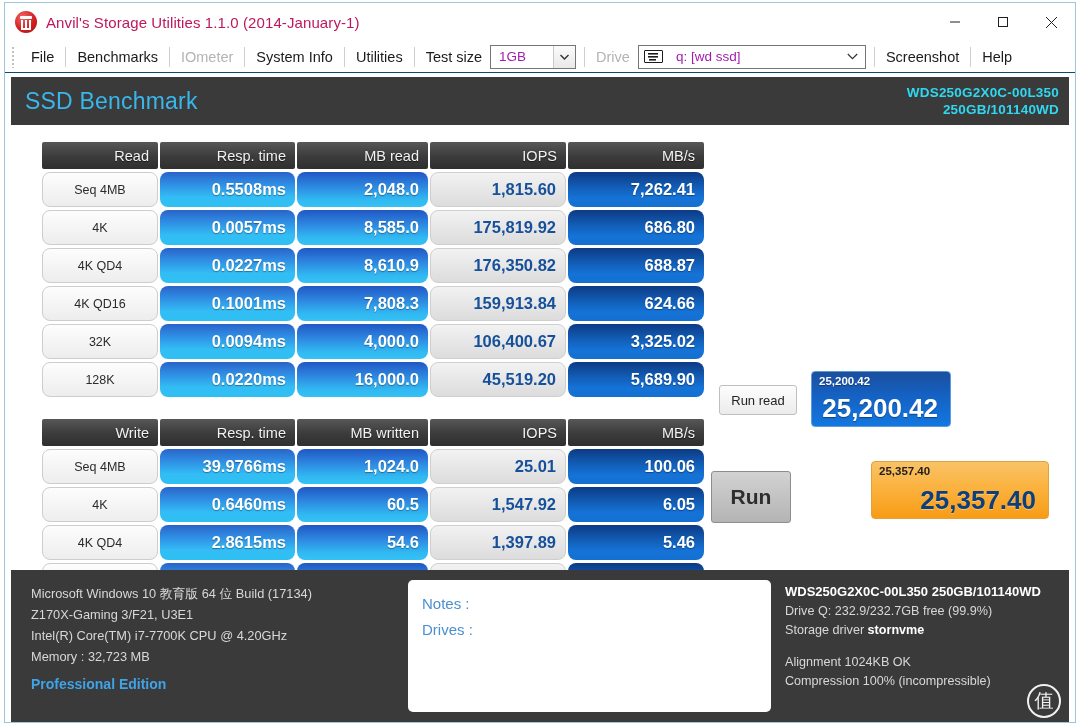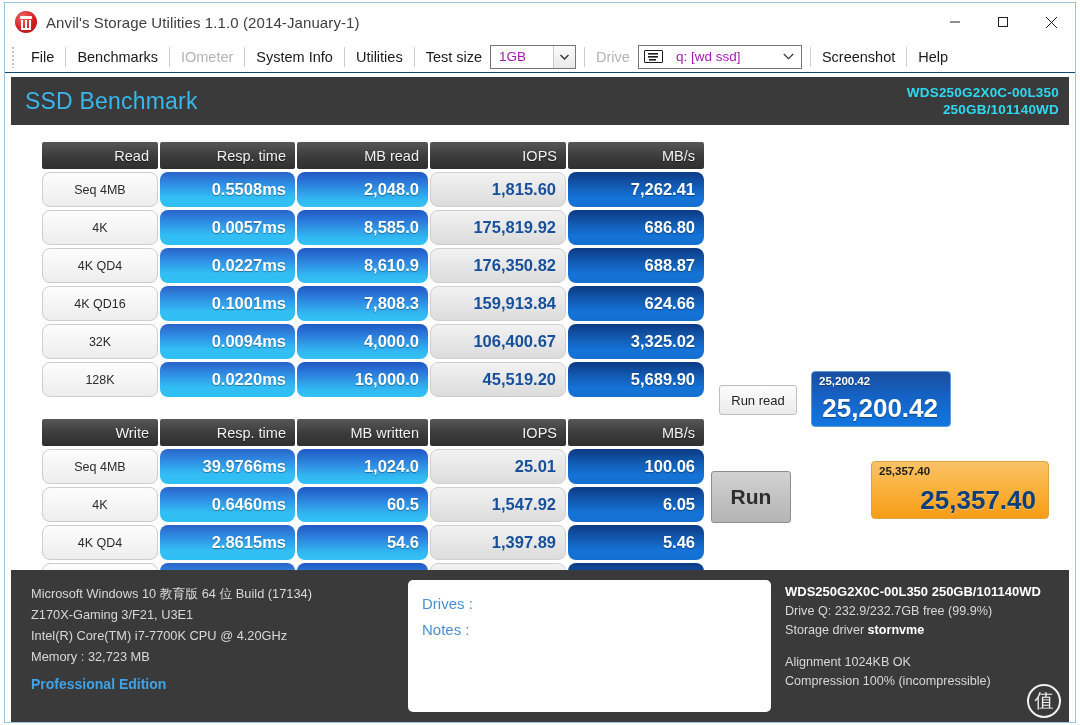--- a/index.html
+++ b/index.html
@@ -48,21 +48,21 @@
   .app-icon::after {
     content: "";
     position: absolute;
     left: 6px; top: 9px;
     width: 10px; height: 8px;
     background: repeating-linear-gradient(90deg,#fff 0 2px,transparent 2px 4px);
     border-bottom: 2px solid #fff;
   }
   .title-text {
     font-size: 15px;
-    color: #404040;
+    color: #be185d;
     letter-spacing: 0.1px;
     white-space: nowrap;
   }
   .win-controls {
     position: absolute;
     right: 0; top: 0;
     height: 38px;
     display: flex;
   }
   .win-btn {
@@ -125,21 +125,21 @@
     white-space: nowrap;
   }
   .combo.testsize { width: 86px; }
   .combo.testsize .val { flex: 1; }
   .combo .arrowbox {
     width: 22px;
     border-left: 1px solid #c9c9c9;
     background: linear-gradient(#fbfbfb,#e9e9e9);
     display: flex; align-items: center; justify-content: center;
   }
-  .combo.drive { width: 164px; align-items: center; }
+  .combo.drive { width: 228px; align-items: center; }
   .combo.drive .arrow-plain {
     width: 24px;
     display: flex; align-items: center; justify-content: center;
   }
   .drive-glyph {
     width: 19px; height: 13px;
     margin-left: 5px; margin-right: 5px;
     border: 1.6px solid #1b1b1b;
     border-radius: 1px;
     background:
@@ -606,22 +606,22 @@
     <div class="info-band">
       <div class="sysinfo">
         <div>Microsoft Windows 10 教育版 64 位 Build (17134)</div>
         <div>Z170X-Gaming 3/F21, U3E1</div>
         <div>Intel(R) Core(TM) i7-7700K CPU @ 4.20GHz</div>
         <div>Memory : 32,723 MB</div>
         <div class="edition">Professional Edition</div>
       </div>
 
       <div class="notesbox">
+        <div>Notes :</div>
         <div>Drives :</div>
-        <div>Notes :</div>
       </div>
 
       <div class="driveinfo">
         <div class="model">WDS250G2X0C-00L350 250GB/101140WD</div>
         <div>Drive Q: 232.9/232.7GB free (99.9%)</div>
         <div class="driver">
           <span>Storage driver</span>
           <b>stornvme</b>
         </div>
         <div class="gap"></div>

